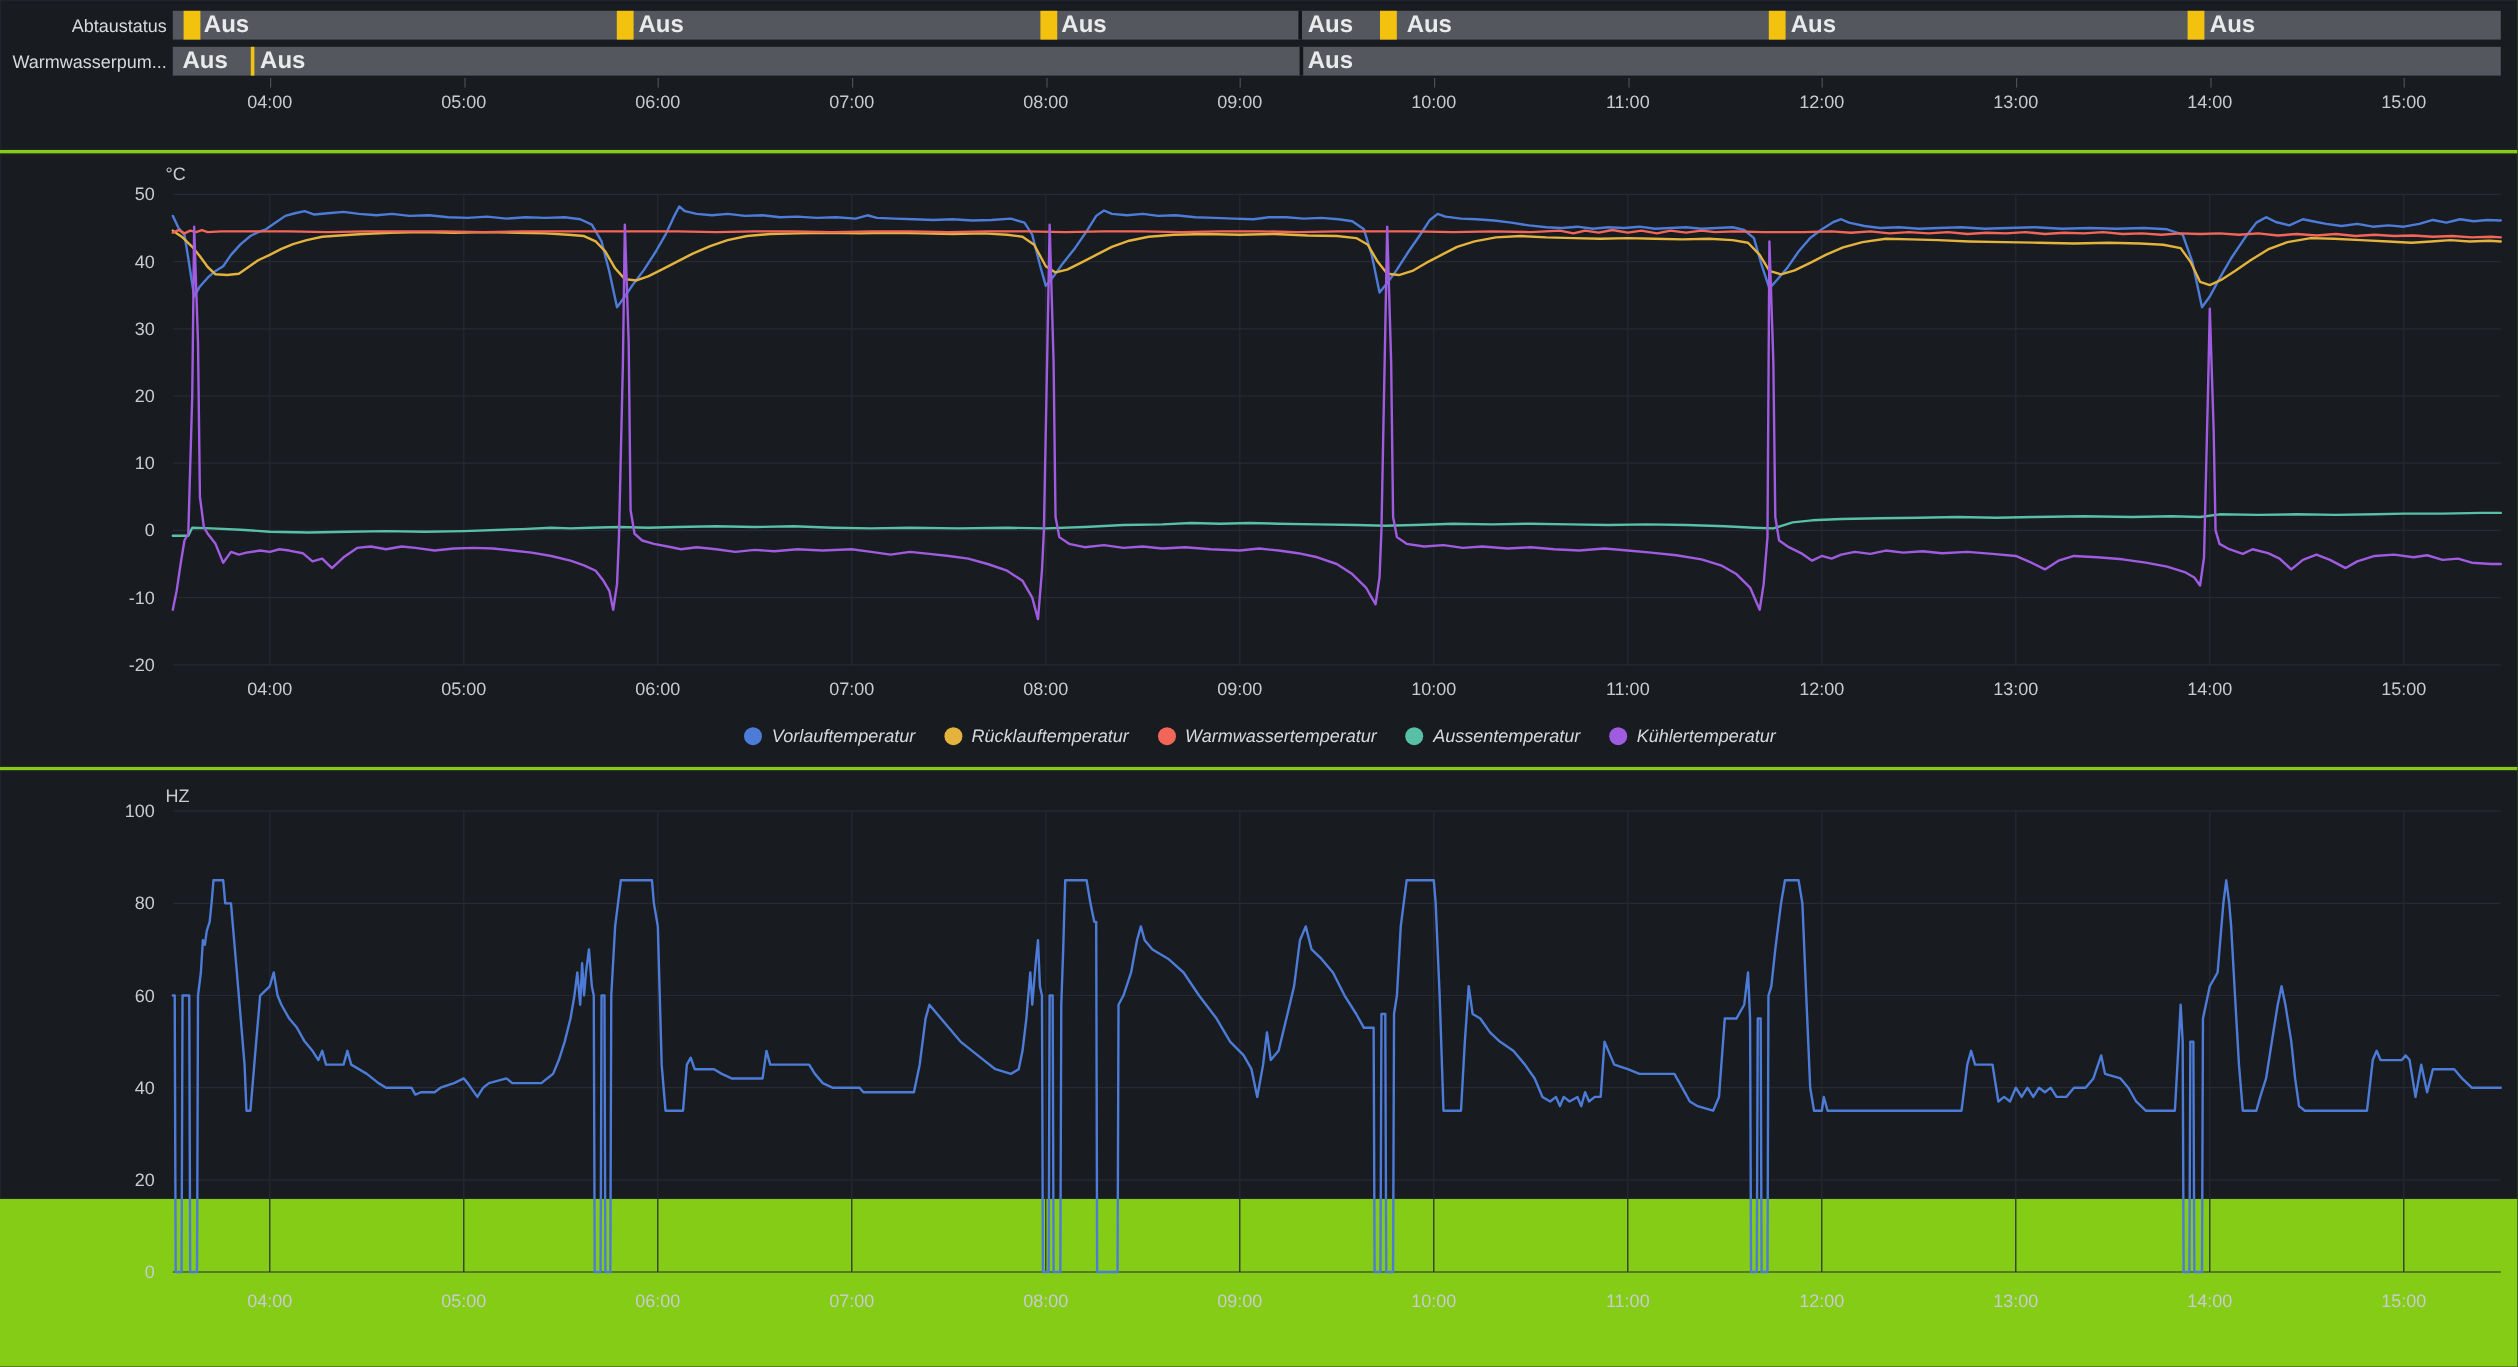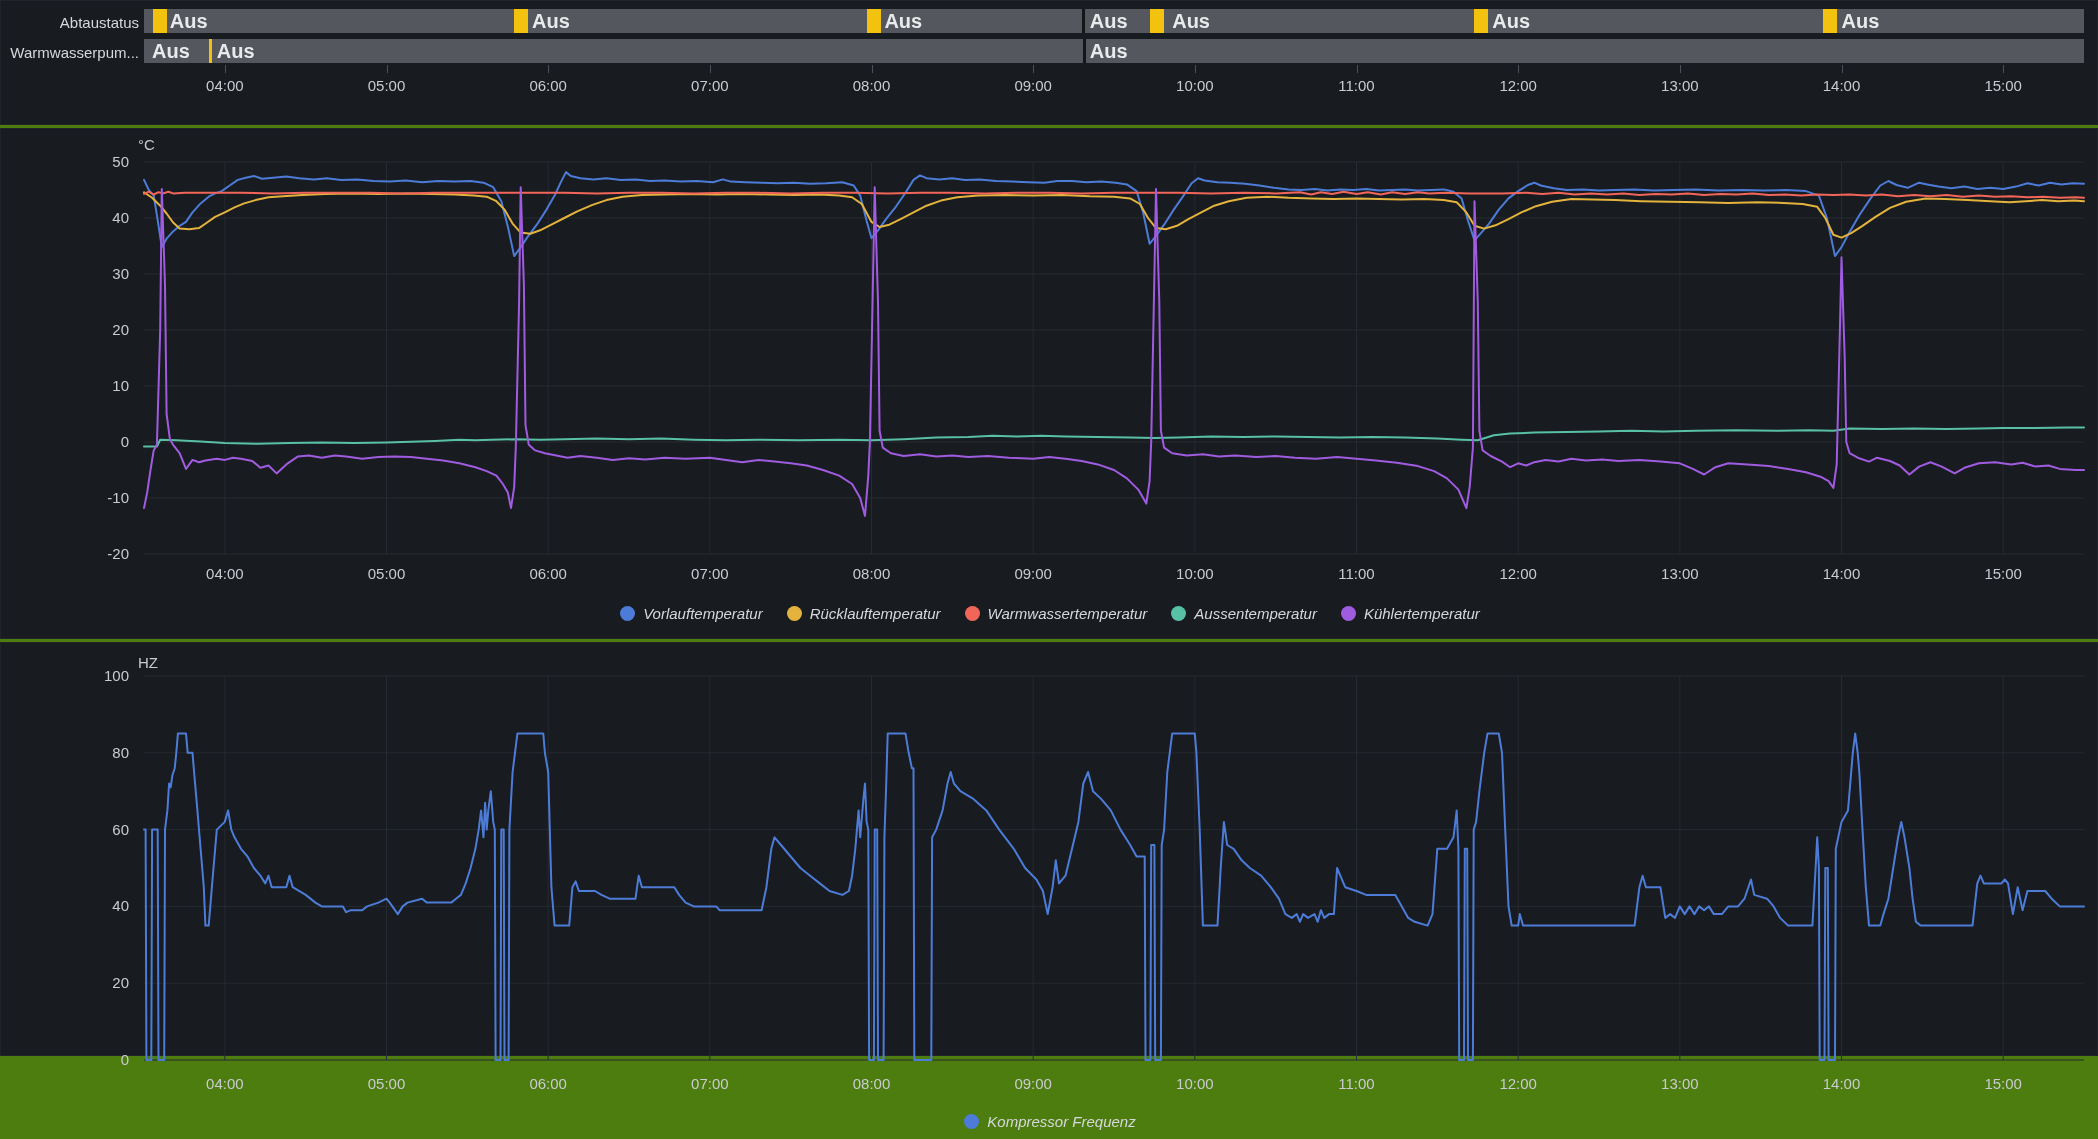--- a/index.html
+++ b/index.html
@@ -1,21 +1,21 @@
 <!DOCTYPE html>
 <html><head>
 <meta charset="utf-8">
 <style>
   html,body{margin:0;padding:0;background:#111217;width:2098px;height:1139px;overflow:hidden;
     font-family:"Liberation Sans","DejaVu Sans",sans-serif;}
-  .page{position:relative;width:2098px;height:1139px;background:#4d7c0f;}
+  .page{position:relative;width:2098px;height:1139px;background:#84cc16;}
   .panel{position:absolute;left:0;width:2098px;background:#181b1f;border:1px solid #202329;box-sizing:border-box;}
   #tlPanel{top:0;height:125px;}
   #tempPanel{top:128px;height:511px;}
-  #hzPanel{top:642px;height:414px;}
+  #hzPanel{top:642px;height:357px;}
   .tl-row-label{position:absolute;left:0;width:138px;text-align:right;font-size:15px;color:#d6d8dc;
     white-space:nowrap;overflow:hidden;}
   .tl-bar-base{position:absolute;background:#54575d;}
   .tl-marker{position:absolute;background:#f2c20f;}
   .tl-gap{position:absolute;background:#141619;}
   .tl-state-label{position:absolute;font-size:20px;color:#e9eaec;white-space:nowrap;font-weight:bold;}
   .tl-tick{position:absolute;width:1px;height:8px;top:64px;background:#4c4f56;}
   .tl-axis-label{position:absolute;top:76px;width:60px;margin-left:-30px;text-align:center;
     font-size:15px;color:#c9cbd1;}
   svg{position:absolute;left:0;top:0;}
@@ -194,21 +194,15 @@
         <line x1="1517.1666666666665" x2="1517.1666666666665" y1="33" y2="417" stroke="#262a31" stroke-width="1"></line>
         <text x="1517.1666666666665" y="446" text-anchor="middle">12:00</text>
         <line x1="1678.8333333333333" x2="1678.8333333333333" y1="33" y2="417" stroke="#262a31" stroke-width="1"></line>
         <text x="1678.8333333333333" y="446" text-anchor="middle">13:00</text>
         <line x1="1840.5" x2="1840.5" y1="33" y2="417" stroke="#262a31" stroke-width="1"></line>
         <text x="1840.5" y="446" text-anchor="middle">14:00</text>
         <line x1="2002.1666666666665" x2="2002.1666666666665" y1="33" y2="417" stroke="#262a31" stroke-width="1"></line>
         <text x="2002.1666666666665" y="446" text-anchor="middle">15:00</text>
         <polyline points="143.0,186.6 144.6,186.6 145.4,417.0 150.3,417.0 151.1,186.6 156.7,186.6 157.5,417.0 163.2,417.0 164.0,186.6 166.4,167.4 168.1,140.5 169.7,144.4 171.3,132.8 173.7,125.2 175.3,109.8 176.9,90.6 185.0,90.6 186.7,109.8 191.5,109.8 193.1,129.0 196.4,167.4 199.6,205.8 202.8,244.2 204.4,282.6 207.7,282.6 210.9,244.2 212.5,225.0 215.8,186.6 223.8,178.9 227.1,167.4 230.3,186.6 233.5,194.3 240.0,205.8 246.5,213.5 252.9,225.0 259.4,232.7 264.3,240.4 267.5,232.7 270.7,244.2 285.3,244.2 288.5,232.7 291.7,244.2 304.7,251.9 314.4,259.6 320.8,263.4 341.9,263.4 345.1,269.2 349.9,267.2 361.2,267.2 366.1,263.4 377.4,259.6 385.5,255.7 388.7,259.6 396.8,271.1 401.7,263.4 406.5,259.6 421.1,255.7 425.9,259.6 450.2,259.6 455.0,255.7 459.9,251.9 464.7,240.4 469.6,225.0 474.4,205.8 477.7,186.6 480.1,167.4 482.5,194.3 484.1,159.7 485.7,186.6 487.3,167.4 489.8,148.2 492.2,178.9 493.8,186.6 494.6,417.0 499.5,417.0 500.3,186.6 502.7,186.6 503.5,417.0 507.6,417.0 508.4,186.6 511.6,129.0 516.4,90.6 542.3,90.6 543.9,109.8 547.2,129.0 550.4,244.2 553.6,282.6 568.2,282.6 571.4,244.2 574.6,238.4 577.9,248.0 594.0,248.0 600.5,251.9 608.6,255.7 634.5,255.7 637.7,232.7 640.9,244.2 673.3,244.2 678.1,251.9 684.6,259.6 692.7,263.4 715.3,263.4 718.5,267.2 760.6,267.2 765.4,244.2 770.3,205.8 773.5,194.3 780.0,202.0 789.7,213.5 799.4,225.0 809.1,232.7 818.8,240.4 828.5,248.0 841.4,251.9 847.9,248.0 851.1,232.7 854.3,205.8 855.9,186.6 857.6,167.4 859.2,194.3 860.8,175.1 862.4,155.9 864.0,140.5 865.6,178.9 867.3,186.6 868.1,417.0 872.9,417.0 873.7,186.6 876.2,186.6 877.0,417.0 882.6,417.0 883.4,194.3 885.0,148.2 886.7,90.6 904.5,90.6 907.7,109.8 910.9,125.2 912.5,125.2 913.3,417.0 930.3,417.0 931.1,194.3 935.2,186.6 941.6,167.4 946.5,140.5 949.7,129.0 952.9,140.5 959.4,148.2 972.4,155.9 985.3,167.4 998.2,186.6 1012.8,205.8 1024.1,225.0 1035.4,236.5 1041.9,248.0 1046.7,271.1 1051.6,244.2 1054.8,217.3 1058.0,240.4 1064.5,232.7 1071.0,205.8 1077.4,178.9 1082.3,140.5 1087.1,129.0 1092.0,148.2 1100.1,155.9 1109.8,167.4 1119.5,186.6 1129.2,202.0 1135.6,213.5 1143.7,213.5 1144.5,417.0 1149.4,417.0 1150.2,202.0 1153.4,202.0 1154.2,417.0 1159.9,417.0 1160.7,202.0 1163.1,186.6 1166.3,129.0 1171.2,90.6 1193.8,90.6 1195.4,109.8 1198.7,186.6 1201.9,282.6 1216.5,282.6 1219.7,225.0 1222.9,178.9 1226.2,202.0 1232.6,205.8 1240.7,217.3 1248.8,225.0 1260.1,232.7 1269.8,244.2 1277.9,255.7 1284.4,271.1 1290.8,274.9 1295.7,271.1 1298.9,278.8 1302.1,271.1 1307.0,274.9 1313.5,271.1 1316.7,278.8 1319.9,267.2 1323.2,274.9 1328.0,271.1 1332.9,271.1 1336.1,225.0 1339.3,232.7 1344.2,244.2 1355.5,248.0 1365.2,251.9 1394.3,251.9 1400.8,263.4 1407.2,274.9 1413.7,278.8 1426.6,282.6 1431.5,271.1 1436.3,205.8 1446.0,205.8 1452.5,194.3 1455.7,167.4 1457.4,205.8 1458.2,417.0 1463.0,417.0 1463.8,205.8 1466.2,205.8 1467.0,417.0 1471.9,417.0 1472.7,186.6 1475.1,178.9 1478.4,148.2 1483.2,109.8 1486.5,90.6 1497.8,90.6 1501.0,109.8 1504.2,186.6 1507.5,263.4 1510.7,282.6 1517.2,282.6 1518.8,271.1 1522.0,282.6 1633.6,282.6 1638.4,244.2 1641.6,232.7 1644.9,244.2 1659.4,244.2 1664.3,274.9 1669.1,271.1 1674.0,274.9 1678.8,263.4 1683.7,271.1 1688.5,263.4 1693.4,271.1 1698.2,263.4 1703.1,267.2 1707.9,263.4 1712.8,271.1 1720.9,271.1 1727.3,263.4 1737.0,263.4 1743.5,255.7 1750.0,236.5 1753.2,251.9 1766.1,255.7 1772.6,263.4 1779.1,274.9 1787.1,282.6 1811.4,282.6 1814.6,225.0 1816.2,194.3 1817.9,225.0 1818.7,417.0 1823.5,417.0 1824.3,225.0 1826.8,225.0 1827.6,417.0 1834.0,417.0 1834.8,205.8 1840.5,178.9 1847.0,167.4 1851.8,109.8 1854.2,90.6 1856.7,109.8 1858.3,129.0 1861.5,186.6 1864.8,244.2 1868.0,282.6 1879.3,282.6 1882.5,271.1 1887.4,255.7 1892.2,225.0 1897.1,194.3 1900.3,178.9 1903.5,194.3 1908.4,225.0 1911.6,255.7 1914.9,278.8 1919.7,282.6 1971.5,282.6 1976.3,240.4 1979.5,232.7 1982.8,240.4 2000.5,240.4 2003.8,236.5 2007.0,240.4 2011.9,271.1 2016.7,244.2 2021.6,267.2 2026.4,248.0 2044.2,248.0 2050.7,255.7 2058.8,263.4 2083.0,263.4" fill="none" stroke="#4d7cd8" stroke-width="2" stroke-linejoin="round" stroke-linecap="round"></polyline>
       </svg>
-    <div class="legend" id="hzLegend">
-        <div class="legend-item">
-          <span class="legend-dot" style="background: rgb(77, 124, 216);"></span>
-          <span class="legend-label">Kompressor Frequenz</span>
-        </div>
-      </div>
   </section>
 
 </div>
 
 </body></html>

